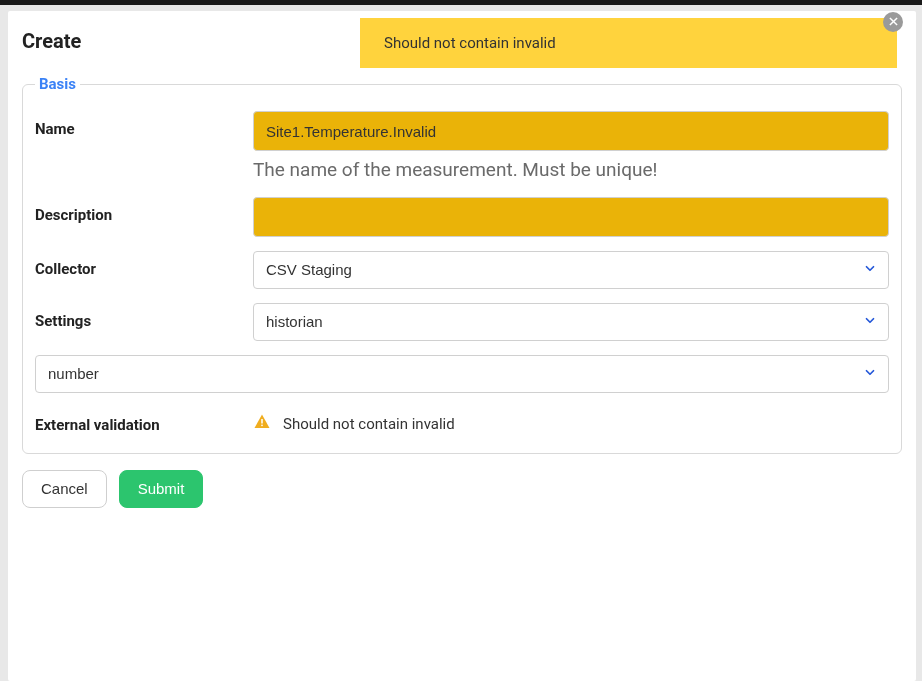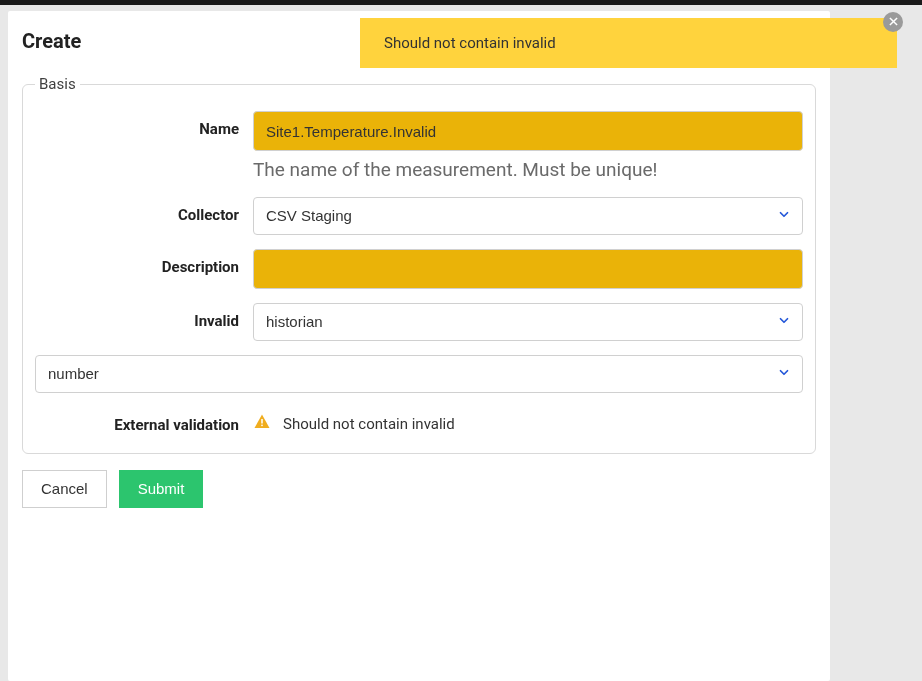--- a/index.html
+++ b/index.html
@@ -20,55 +20,54 @@
       background: #1a1a1a;
       width: 100%;
     }
     .page-bg {
       background: #e8e8e8;
       padding: 6px 0 0 8px;
       height: calc(100% - 5px);
     }
     .panel {
       background: #ffffff;
-      width: 822px;
+      width: 908px;
       min-height: 100%;
       border-radius: 2px;
       padding: 18px 14px 14px 14px;
     }
     .panel-title {
       font-size: 20px;
       font-weight: 700;
       color: #222;
       margin-bottom: 22px;
     }
     fieldset {
       border: 1px solid #d9d9d9;
       border-radius: 6px;
       padding: 18px 12px 18px 12px;
       margin-bottom: 16px;
     }
     legend {
       font-size: 15px;
-      font-weight: 400;
-      color: #404040;
+      font-weight: 700;
+      color: #3b82f6;
       padding: 0 4px;
       margin-left: 0;
     }
     .field-row {
       display: flex;
       align-items: flex-start;
       margin-bottom: 14px;
     }
     .field-row:last-child {
       margin-bottom: 0;
     }
     .field-label {
       width: 218px;
-      text-align: right;
       padding-right: 14px;
       padding-top: 9px;
       font-size: 15px;
       font-weight: 700;
       color: #222;
       flex-shrink: 0;
     }
     .field-control {
       flex: 1;
       min-width: 0;
@@ -130,21 +129,21 @@
     .validation-text {
       font-size: 15px;
       color: #333;
     }
     .button-row {
       margin-top: 10px;
     }
     .btn {
       height: 38px;
       padding: 0 18px;
-      border-radius: 0;
+      border-radius: 8px;
       font-size: 15px;
       cursor: pointer;
       border: 1px solid transparent;
     }
     .btn-cancel {
       background: #fff;
       border: 1px solid #cfcfcf;
       color: #333;
       margin-right: 8px;
     }
@@ -197,44 +196,44 @@
 
       <div class="field-row">
         <div class="field-label">Name</div>
         <div class="field-control">
           <input type="text" class="text-input" value="Site1.Temperature.Invalid" style="">
           <div class="help-text">The name of the measurement. Must be unique!</div>
         </div>
       </div>
 
       <div class="field-row">
+        <div class="field-label">Description</div>
+        <div class="field-control">
+          <input type="text" class="text-input" value="" style="">
+        </div>
+      </div>
+
+      <div class="field-row">
         <div class="field-label">Collector</div>
         <div class="field-control">
           <div class="select-wrap">
             <select class="select-input">
               <option>CSV Staging</option>
             </select>
             <span class="select-chevron">
               <svg width="14" height="14" viewBox="0 0 24 24" fill="none" stroke="currentColor" stroke-width="3" stroke-linecap="round" stroke-linejoin="round">
                   <polyline points="6 9 12 15 18 9"></polyline>
                 </svg>
             </span>
           </div>
         </div>
       </div>
 
       <div class="field-row">
-        <div class="field-label">Description</div>
-        <div class="field-control">
-          <input type="text" class="text-input" value="" style="">
-        </div>
-      </div>
-
-      <div class="field-row">
-        <div class="field-label">Invalid</div>
+        <div class="field-label">Settings</div>
         <div class="field-control">
           <div class="select-wrap">
             <select class="select-input">
               <option>historian</option>
             </select>
             <span class="select-chevron">
               <svg width="14" height="14" viewBox="0 0 24 24" fill="none" stroke="currentColor" stroke-width="3" stroke-linecap="round" stroke-linejoin="round">
                   <polyline points="6 9 12 15 18 9"></polyline>
                 </svg>
             </span>

